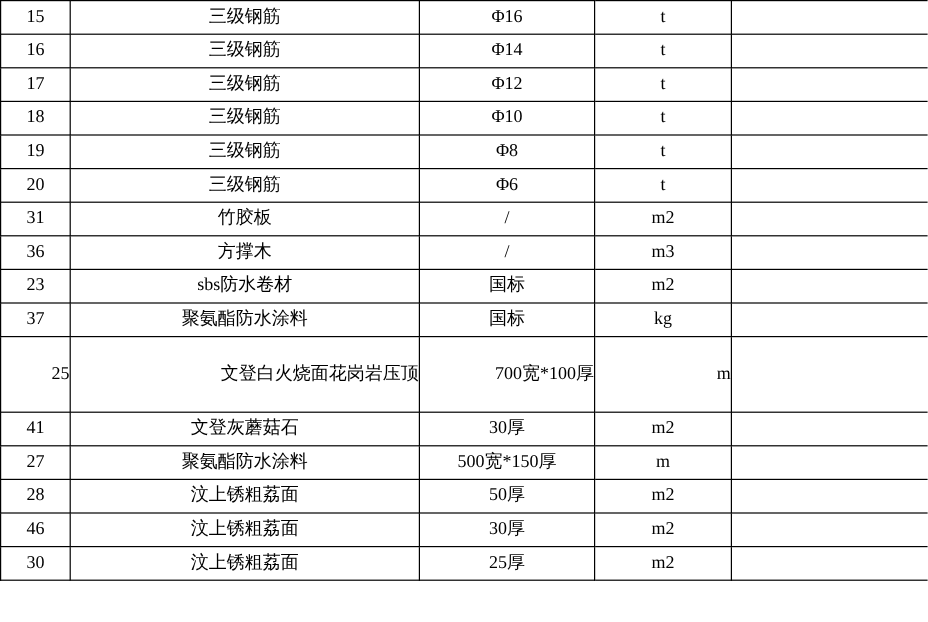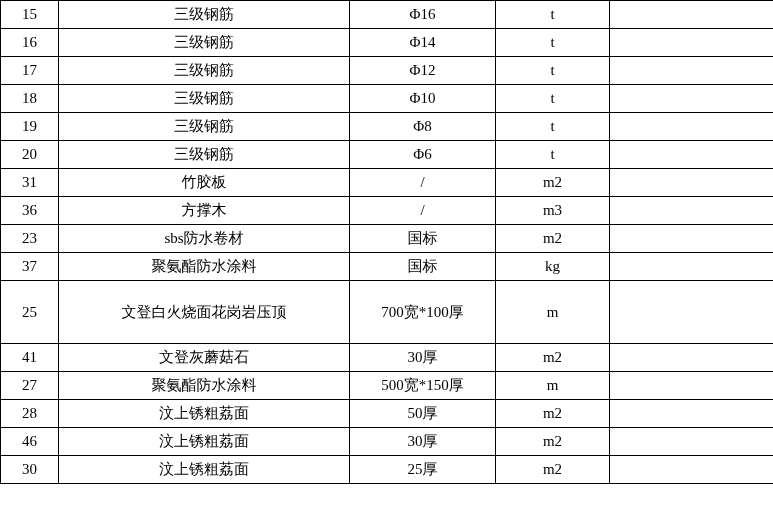--- a/index.html
+++ b/index.html
@@ -35,21 +35,21 @@
     line-height: 1.1;
     white-space: nowrap;
     overflow: hidden;
   }
   td.c-index { width: 57px; }
   td.c-name  { width: 290px; }
   td.c-spec  { width: 145px; }
   td.c-unit  { width: 113px; font-family: "Liberation Mono", monospace; font-size: 14px; }
   td.c-blank { width: 165px; }
   tr.r-normal td { height: 27px; }
-  tr.r-tall td { height: 62px; }
+  tr.r-tall td { height: 62px; text-align: right; }
   td.spec-mono { font-family: "Liberation Mono", monospace; font-size: 14px; }
 </style>
 </head>
 <body>
 
 <div id="sheet">
   <table class="grid">
     <tbody>
         <tr class="r-normal">
           <td class="c-index">15</td>

